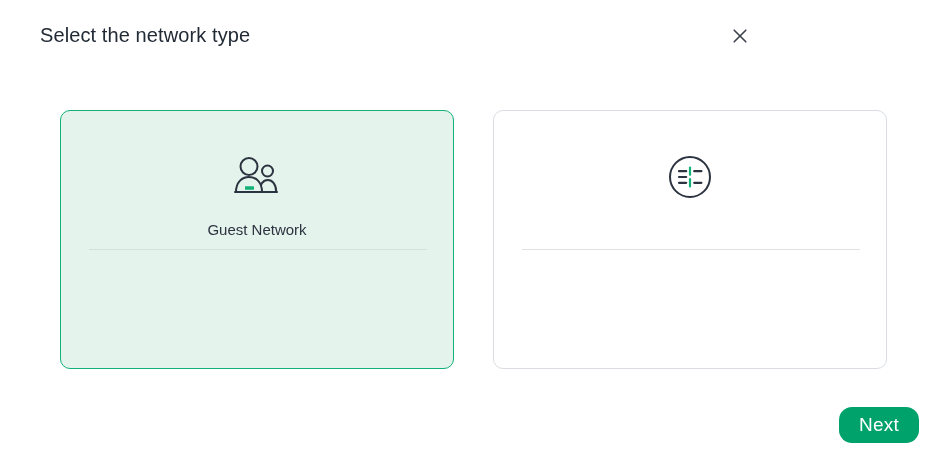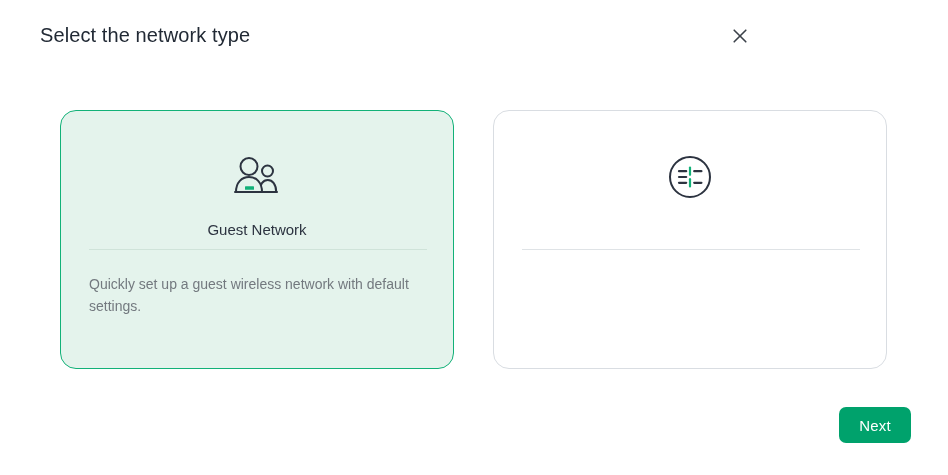--- a/index.html
+++ b/index.html
@@ -60,21 +60,21 @@
     top: 110px;
     width: 827px;
     height: 259px;
     display: flex;
     justify-content: space-between;
   }
   .network-card {
     box-sizing: border-box;
     width: 394px;
     height: 259px;
-    border-radius: 16px;
+    border-radius: 10px;
     position: relative;
     cursor: pointer;
     background: #ffffff;
     border: 1px solid #d9dde2;
   }
   .network-card.selected {
     background: #e4f3ec;
     border: 1px solid #12b178;
   }
 
@@ -130,26 +130,26 @@
     position: absolute;
     left: 0;
     top: 395px;
     width: 948px;
     height: 80px;
   }
   .next-button {
     position: absolute;
     left: 839px;
     top: 12px;
-    width: 72px;
+    width: 80px;
     height: 36px;
-    border-radius: 7px;
+    border-radius: 13px;
     background: #00a26c;
     color: #ffffff;
-    font-size: 15px;
+    font-size: 19px;
     font-family: "Liberation Sans", "DejaVu Sans", sans-serif;
     border: none;
     cursor: pointer;
     display: flex;
     align-items: center;
     justify-content: center;
     padding: 0;
     letter-spacing: 0.2px;
   }
 </style>
@@ -186,21 +186,20 @@
         <path d="M5 37 H47" stroke="#2c3340" stroke-width="2" stroke-linecap="round"></path>
 
         <rect x="15" y="31.2" width="9" height="3.6" rx="0.6" fill="#12b178"></rect>
       </svg>
     </div>
 
     <div class="card-title">Guest Network</div>
 
     <div class="card-divider"></div>
 
-    <div class="card-desc">Quickly set up a guest wireless network with default settings.</div>
   </div>
 
   <div class="network-card">
 
     <div class="card-icon-wrap">
       <svg width="44" height="44" viewBox="0 0 44 44" fill="none">
         <circle cx="22" cy="22" r="20" stroke="#2c3340" stroke-width="2"></circle>
 
         <path d="M11 16.2 H18.2" stroke="#2c3340" stroke-width="2.2" stroke-linecap="round"></path>
         <path d="M26.2 16.2 H33.4" stroke="#2c3340" stroke-width="2.2" stroke-linecap="round"></path>

